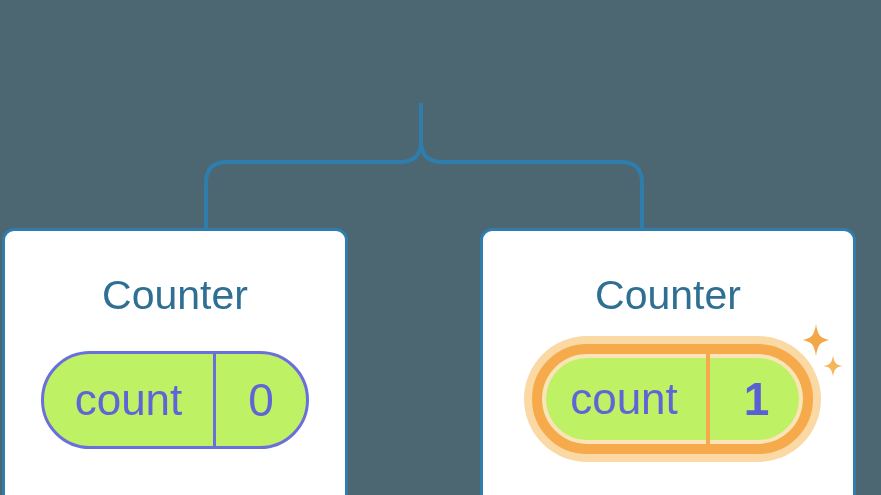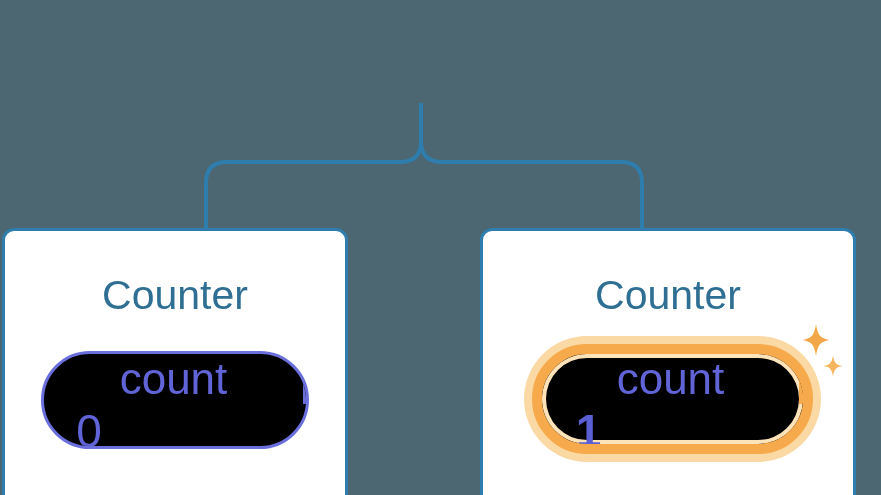--- a/index.html
+++ b/index.html
@@ -27,21 +27,21 @@
     border:3px solid var(--blue-stroke,#2e7dad);
     border-radius:12px;
   }
   .card-left{left:2px;width:346px;}
   .card-right{left:480px;width:376px;}
   .card-title{
     position:absolute;top:44px;left:0;right:0;
     text-align:center;font-size:41px;font-weight:500;line-height:1;
     color:var(--title,#2f6f93);
   }
-  .pill{position:absolute;display:flex;background:#000000;flex-direction:column;}
+  .pill{position:absolute;display:flex;background:#bef264;}
   .pill-plain{
     left:36px;top:120px;width:268px;height:98px;
     border:3px solid var(--purple-stroke,#6b6fdc);
     border-radius:49px;overflow:hidden;
   }
   .pill-plain .pill-key{
     flex:1;border-right:3px solid var(--purple-stroke,#6b6fdc);
     display:flex;align-items:center;justify-content:center;
     font-size:44px;color:var(--purple-text,#6164d7);
   }

